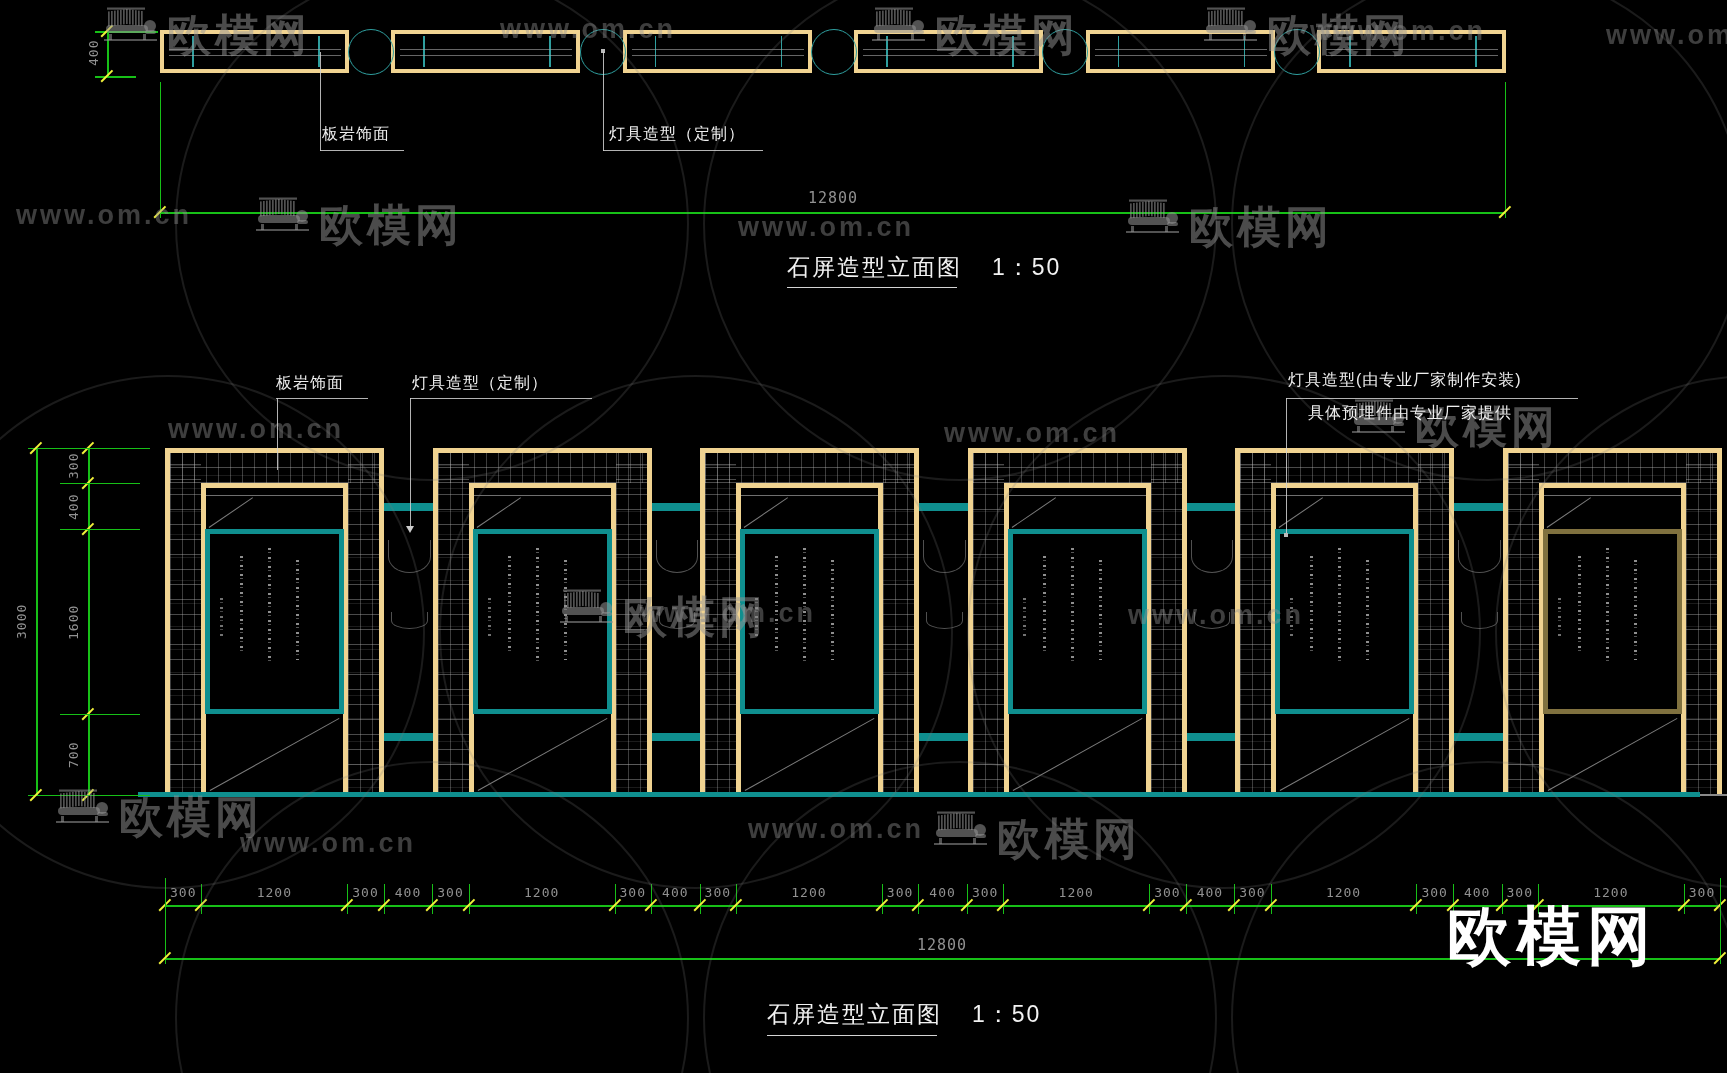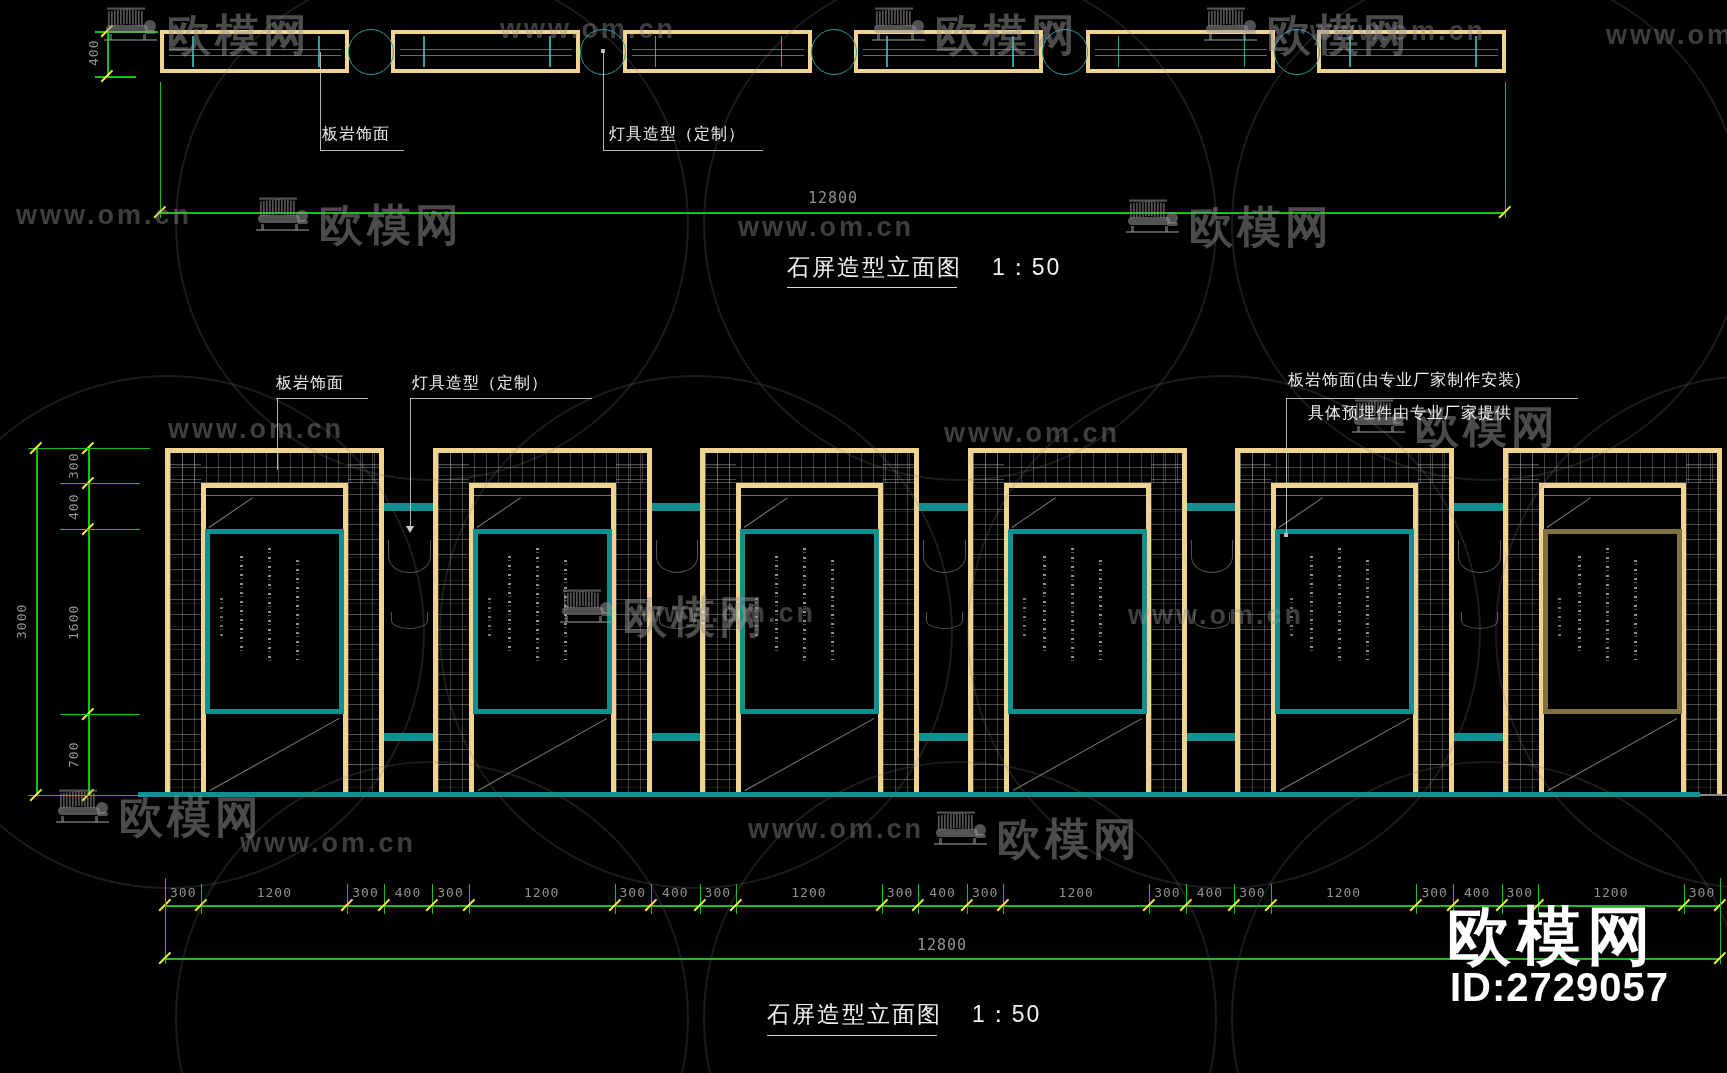--- a/index.html
+++ b/index.html
@@ -606,33 +606,32 @@
 
     <div class="label" style="left:276px;top:373px">板岩饰面</div>
     <div class="hl leader" style="left:276px;top:398px;width:92px;height:1px"></div>
     <div class="vl leader" style="left:277px;top:398px;width:1px;height:72px"></div>
 
     <div class="label" style="left:412px;top:373px">灯具造型（定制）</div>
     <div class="hl leader" style="left:410px;top:398px;width:182px;height:1px"></div>
     <div class="vl leader" style="left:410px;top:398px;width:1px;height:128px"></div>
     <div class="abs" style="left:406px;top:526px;width:0;height:0;border-left:4px solid transparent;border-right:4px solid transparent;border-top:7px solid #ccc"></div>
 
-    <div class="label" style="left:1288px;top:370px">板岩饰面(由专业厂家制作安装)</div>
+    <div class="label" style="left:1288px;top:370px">灯具造型(由专业厂家制作安装)</div>
     <div class="hl leader" style="left:1286px;top:398px;width:292px;height:1px"></div>
     <div class="label" style="left:1308px;top:403px">具体预埋件由专业厂家提供</div>
     <div class="vl leader" style="left:1286px;top:398px;width:1px;height:137px"></div>
     <div class="abs" style="left:1284px;top:533px;width:4px;height:4px;background:#bbb"></div>
 
     <div class="dimtxt rot" style="left:14px;top:639px">3000</div>
     <div class="dimtxt ctr" style="left:942px;top:936px;font-size:15px">12800</div>
 
     <div class="title" style="left:767px;top:999px">
       <span>石屏造型立面图</span>
       <span class="sc">1：50</span>
     </div>
     <div class="hl under" style="left:767px;top:1035px;width:170px;height:1px"></div>
   </div>
 
   <div id="corner" class="lyr">
     <div class="corner-brand" style="left:1447px;top:893px">欧模网</div>
-    <div class="corner-id" style="left:1450px;top:965px">ID:2729057</div>
   </div>
 </div>
 
 </body></html>

